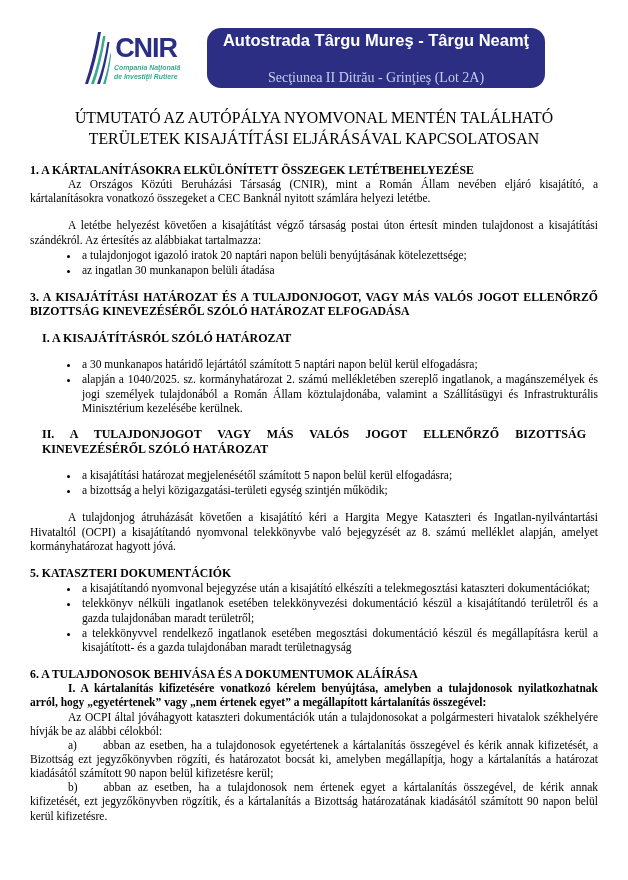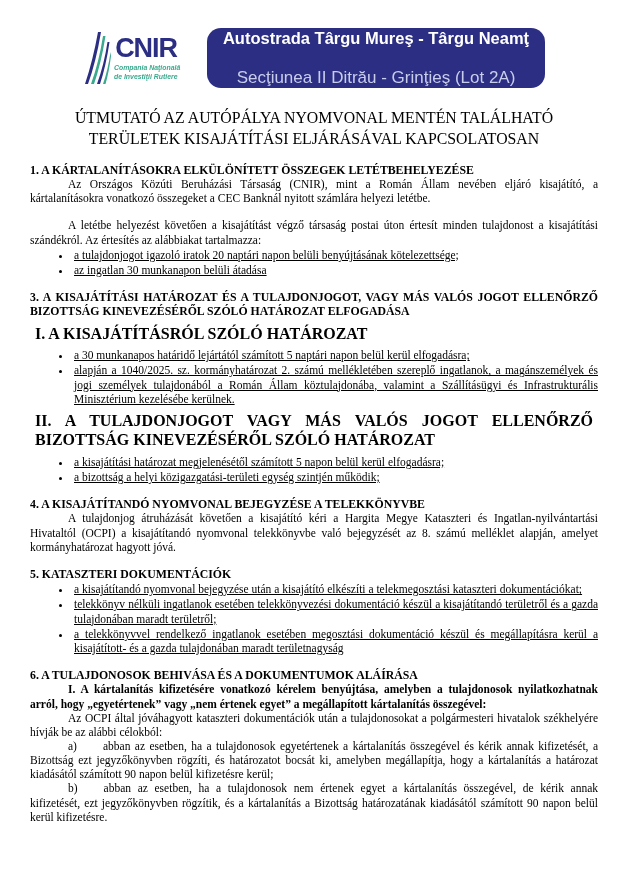--- a/index.html
+++ b/index.html
@@ -33,40 +33,40 @@
   .banner{
     width:338px;background:var(--navy);
     display:flex;flex-direction:column;justify-content:center;align-items:center;
     gap:20px;flex-shrink:0;border-radius:14px;
   }
   .banner-title{
     font-family:"Liberation Sans", sans-serif;font-weight:700;
     font-size:16.5px;color:#ffffff;white-space:nowrap;
   }
   .banner-sub{
-    font-family:Liberation Sans, sans-serif;font-weight:400;
-    font-size:17px;color:var(--banner-sub);white-space:nowrap;
+    font-family:Liberation Serif, serif;font-weight:400;
+    font-size:14px;color:var(--banner-sub);white-space:nowrap;
   }
   
   .doc-title{
     margin-top:20px;text-align:center;font-weight:400;
     font-size:15.8px;line-height:1.32;
   }
   .section{margin-top:13px;}
   .heading{font-weight:700;font-size:11.8px;line-height:1.22;text-align:justify;margin:0;}
-  .subheading{font-weight:700;font-size:16px;line-height:1.22;text-align:justify;margin:5px;}
+  .subheading{font-weight:700;font-size:12px;line-height:1.22;text-align:justify;margin:12px;}
   p.bodytext{
     margin:0;font-size:11.5px;line-height:1.23;text-align:justify;text-indent:38px;
   }
   p.bodytext.bold{font-weight:700;}
   ul.bullets{
     margin:1px 0 0 0;padding:0 0 0 42px;
     font-size:11.5px;line-height:1.23;
   }
-  ul.bullets li{text-align:justify;padding-left:2px;margin:0 0 1px 0;text-decoration:underline;}
+  ul.bullets li{text-align:justify;padding-left:2px;margin:0 0 1px 8px;}
   .tab{display:inline-block;width:26px;}
 </style>
 </head>
 <body>
 
 <div class="page">
 
   <div class="header-row">
     <div class="logo">
       <svg class="logo-stripes" viewBox="0 0 26 56" xmlns="http://www.w3.org/2000/svg">
@@ -111,21 +111,20 @@
       <li>alapján a 1040/2025. sz. kormányhatározat 2. számú mellékletében szereplő ingatlanok, a magánszemélyek és jogi személyek tulajdonából a Román Állam köztulajdonába, valamint a Szállításügyi és Infrastrukturális Minisztérium kezelésébe kerülnek.</li>
     </ul>
     <p class="subheading">II. A TULAJDONJOGOT VAGY MÁS VALÓS JOGOT ELLENŐRZŐ BIZOTTSÁG KINEVEZÉSÉRŐL SZÓLÓ HATÁROZAT</p>
     <ul class="bullets">
       <li>a kisajátítási határozat megjelenésétől számított 5 napon belül kerül elfogadásra;</li>
       <li>a bizottság a helyi közigazgatási-területi egység szintjén működik;</li>
     </ul>
   </div>
 
   <div class="section">
-    <p class="heading">4. A KISAJÁTÍTANDÓ NYOMVONAL BEJEGYZÉSE A TELEKKÖNYVBE</p>
     <p class="bodytext">A tulajdonjog átruházását követően a kisajátító kéri a Hargita Megye Kataszteri és Ingatlan-nyilvántartási Hivataltól (OCPI) a kisajátítandó nyomvonal telekkönyvbe való bejegyzését az 8. számú melléklet alapján, amelyet kormányhatározat hagyott jóvá.</p>
   </div>
 
   <div class="section">
     <p class="heading">5. KATASZTERI DOKUMENTÁCIÓK</p>
     <ul class="bullets">
       <li>a kisajátítandó nyomvonal bejegyzése után a kisajátító elkészíti a telekmegosztási kataszteri dokumentációkat;</li>
       <li>telekkönyv nélküli ingatlanok esetében telekkönyvezési dokumentáció készül a kisajátítandó területről és a gazda tulajdonában maradt területről;</li>
       <li>a telekkönyvvel rendelkező ingatlanok esetében megosztási dokumentáció készül és megállapításra kerül a kisajátított- és a gazda tulajdonában maradt területnagyság</li>
     </ul>

